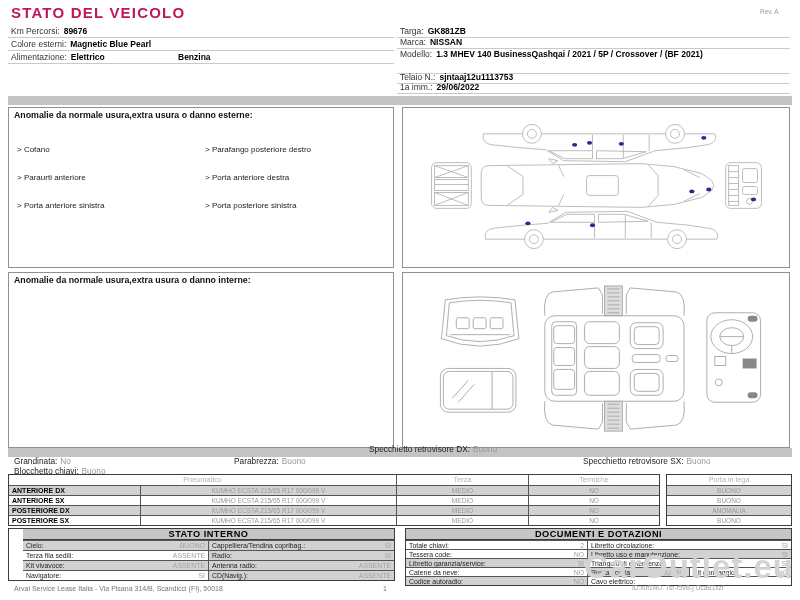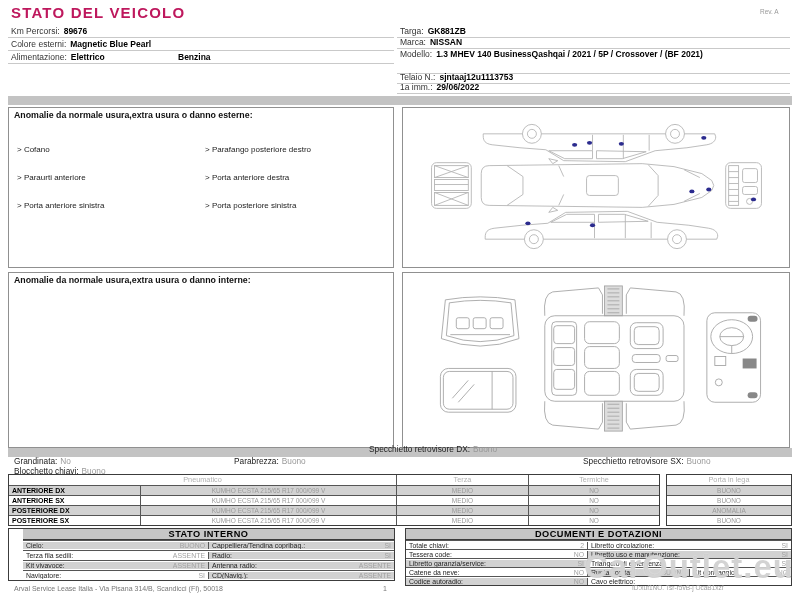--- a/index.html
+++ b/index.html
@@ -27,21 +27,21 @@
   .box-title{position:absolute;left:5px;top:2px;font-size:8.8px;font-weight:bold;color:#111;}
   .itemcol{position:absolute;top:18px;font-size:8px;line-height:9.4px;color:#222;white-space:pre;}
   .c1{left:8px;} .c2{left:196px;}
 
   
   .sum{font-size:8.3px;color:#222;}
   .sum .sv{color:#999;margin-left:3px;}
 
   
   .dk{border:1px solid #3c3c3c;box-sizing:border-box;}
-  .trow{display:flex;border-top:1px solid #555;box-sizing:border-box;align-items:center;}
+  .trow{display:flex;border-top:1px solid #555;box-sizing:border-box;}
   .trow:first-child{border-top:none;}
   .shade{background:#d2d2d2;}
   .tc{box-sizing:border-box;overflow:hidden;}
   .brd{border-right:1px solid #555;}
   .thtxt{color:#b2b2b2;font-size:7.3px;text-align:center;line-height:10px;}
   .poscell{font-size:7px;font-weight:bold;color:#000;padding-left:3px;line-height:9px;}
   .valcell{font-size:6.5px;color:#999;text-align:center;line-height:9px;}
 
   .titlebar{height:11px;background:#c6c6c6;border-bottom:1px solid #3c3c3c;text-align:center;
             font-size:9.2px;font-weight:bold;color:#000;line-height:11px;letter-spacing:.5px;box-sizing:border-box;}

